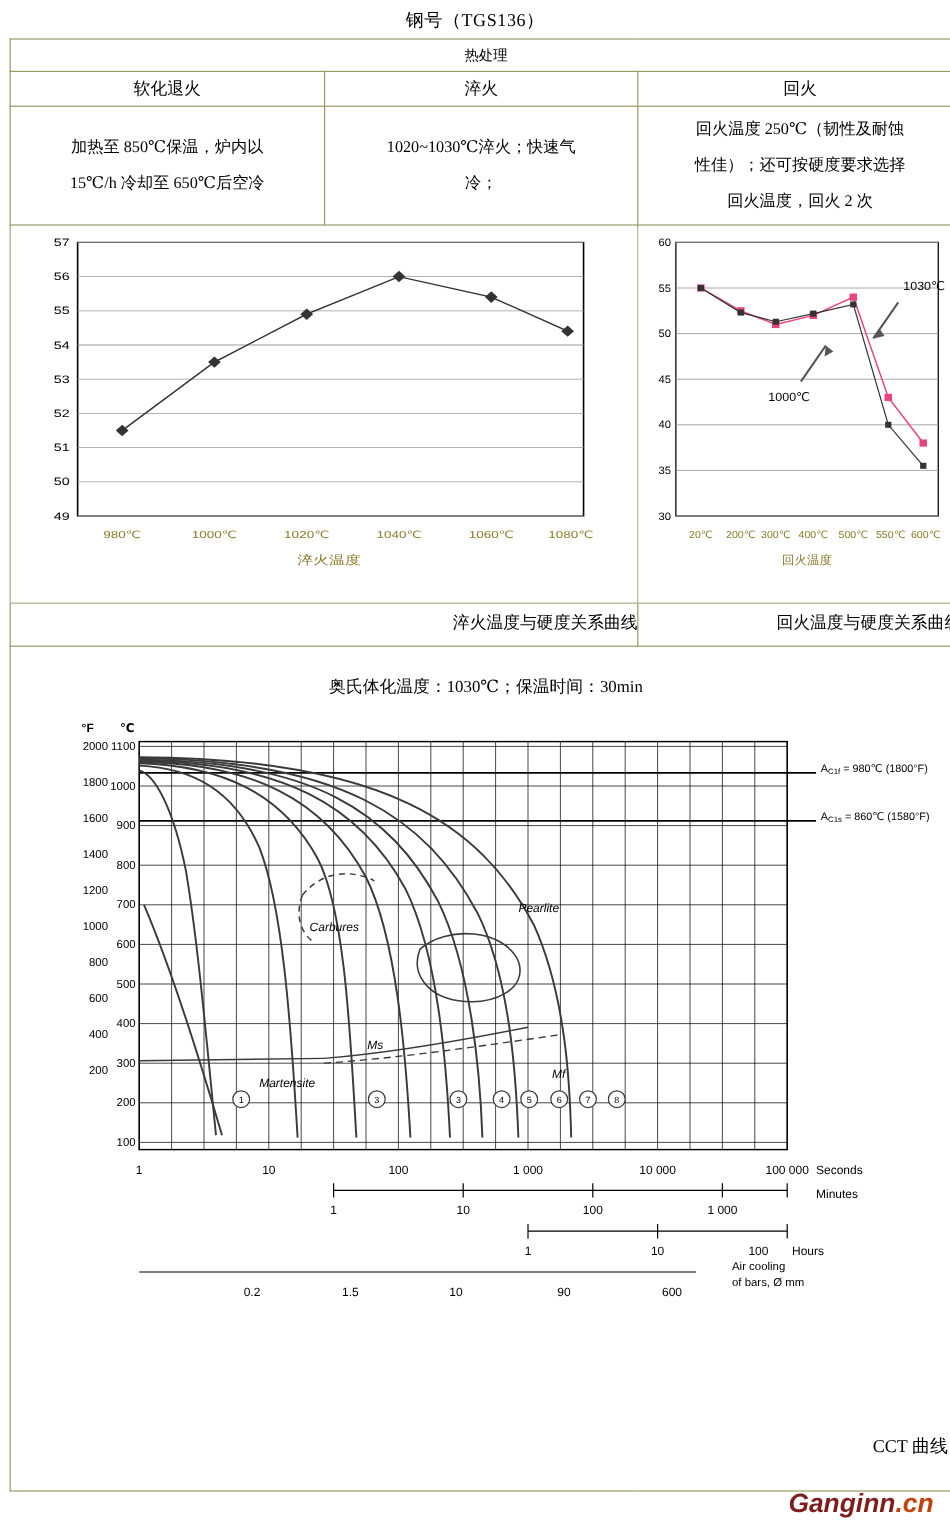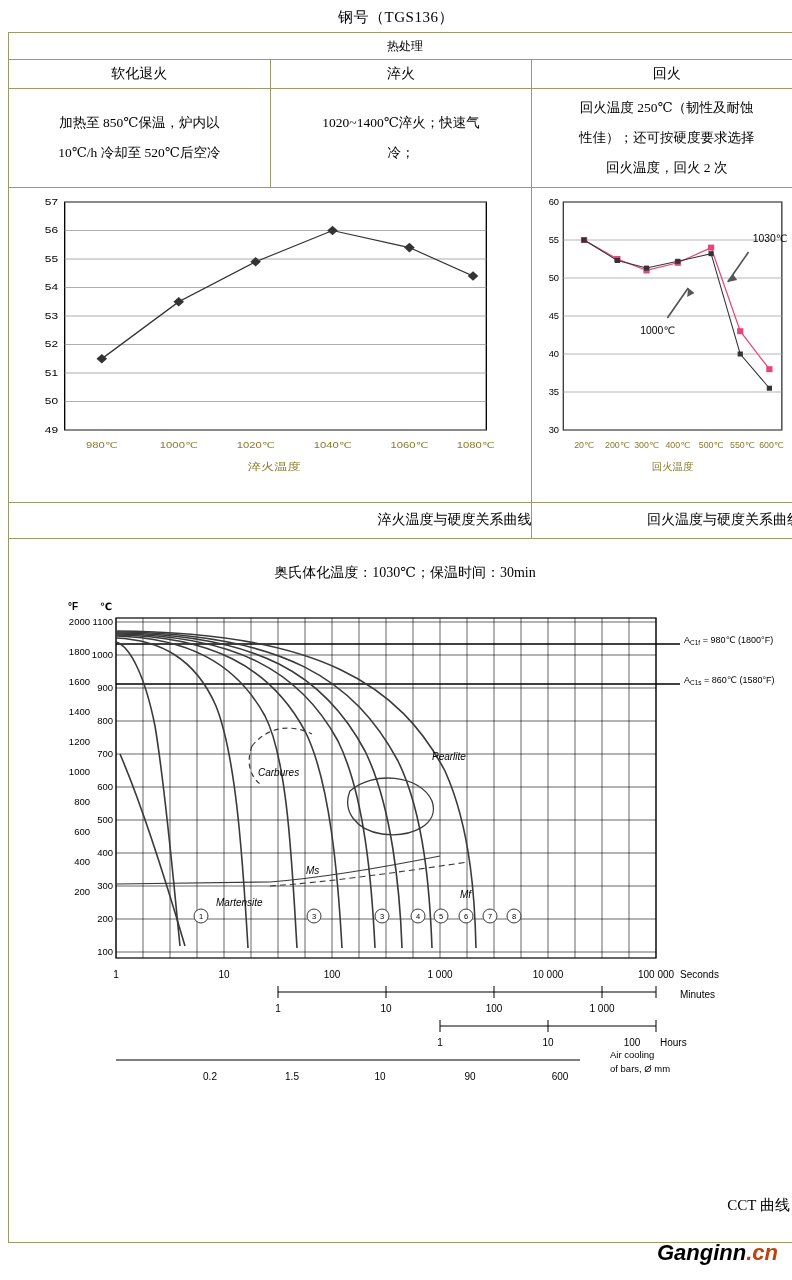--- a/index.html
+++ b/index.html
@@ -46,21 +46,21 @@
   }
   .big-wrap{position:relative;width:770px;height:600px;margin:0 auto;}
   .big-caption{text-align:right;font-size:15px;padding:10px 0 16px 0;}
 
   
   .logo{
     position:absolute;right:14px;bottom:14px;
     font-family:"Liberation Sans","DejaVu Sans",sans-serif;
     font-size:22px;font-weight:bold;font-style:italic;
   }
-  .logo .g{color:#000000;}
+  .logo .g{color:#7f1d1d;}
   .logo .rest{color:#c2410c;}
 
   svg{display:block;}
   text{font-family:"Liberation Sans","DejaVu Sans",sans-serif;}
 </style>
 </head>
 <body>
 
 <div class="page">
 
@@ -72,24 +72,24 @@
       <td colspan="3">热处理</td>
     </tr>
     <tr class="row-head">
       <td style="width:33%">软化退火</td>
       <td style="width:33%">淬火</td>
       <td style="width:34%">回火</td>
     </tr>
     <tr class="row-body">
       <td>
         <div>加热至 850℃保温，炉内以</div>
-        <div>10℃/h 冷却至 520℃后空冷</div>
+        <div>15℃/h 冷却至 650℃后空冷</div>
       </td>
       <td>
-        <div>1020~1400℃淬火；快速气</div>
+        <div>1020~1030℃淬火；快速气</div>
         <div>冷；</div>
       </td>
       <td>
         <div>回火温度 250℃（韧性及耐蚀</div>
         <div>性佳）；还可按硬度要求选择</div>
         <div>回火温度，回火 2 次</div>
       </td>
     </tr>
 
     <tr>

